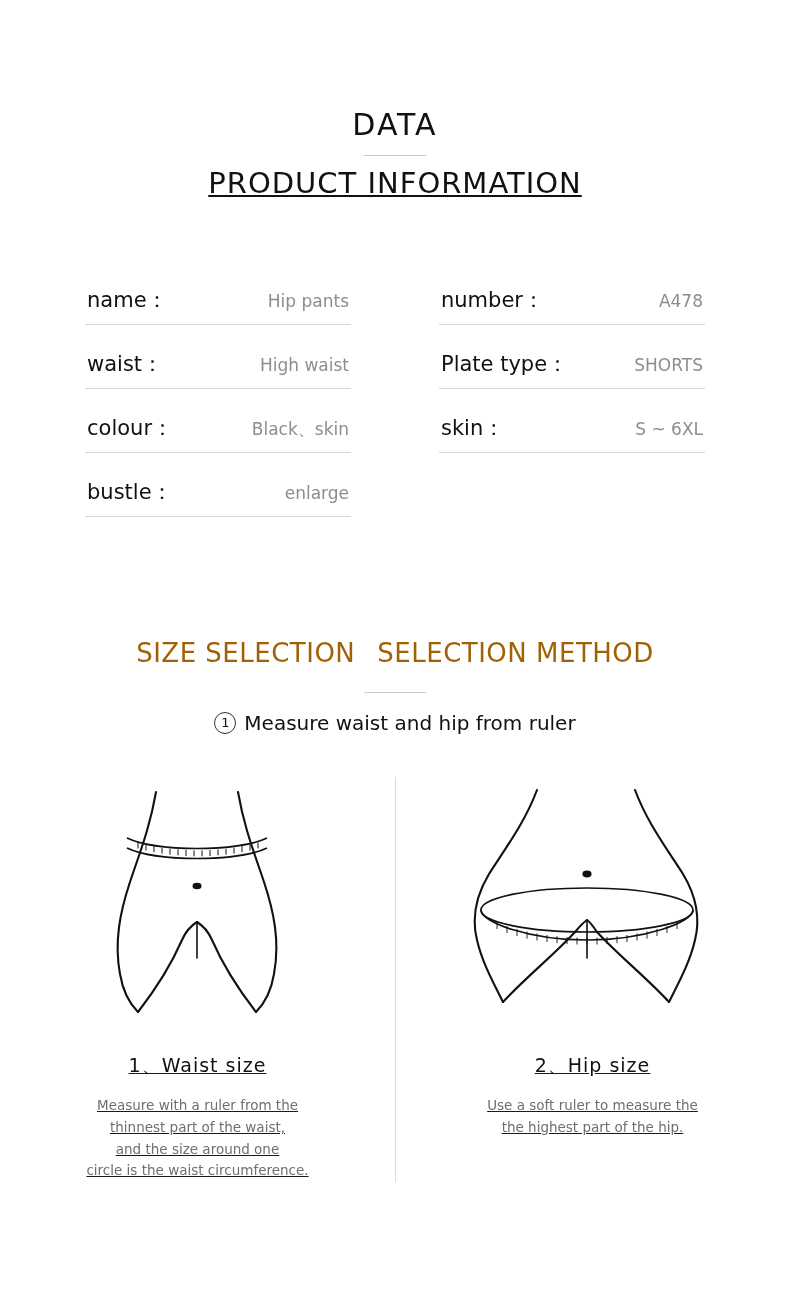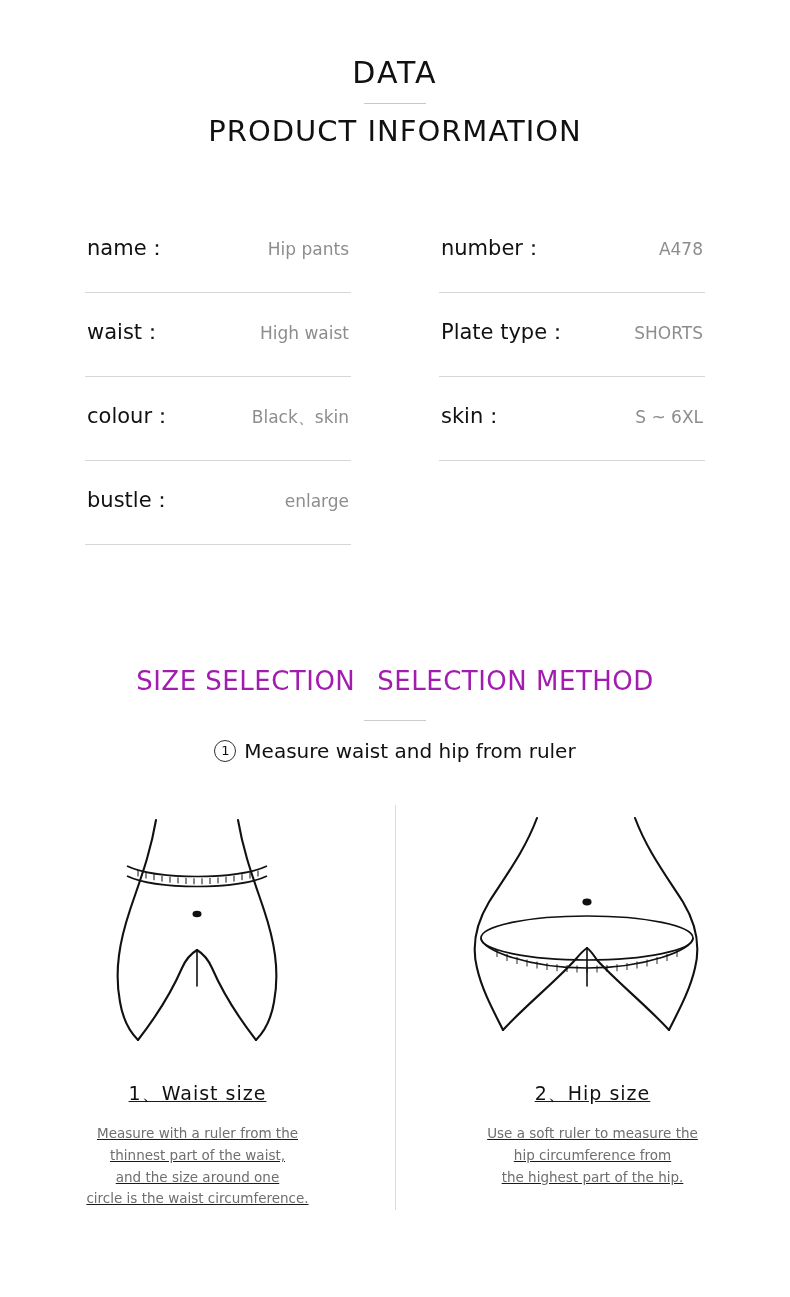--- a/index.html
+++ b/index.html
@@ -11,21 +11,21 @@
     width: 790px;
     height: 1297px;
     position: relative;
     font-family: "DejaVu Sans", "Liberation Sans", sans-serif;
     color: #1a1a1a;
     overflow: hidden;
   }
 
   
   .header {
-    padding-top: 56px;
+    padding-top: 108px;
     text-align: center;
   }
   .header-title {
     font-size: 30px;
     letter-spacing: 2px;
     color: #111111;
     font-weight: 400;
     line-height: 1.1;
   }
   .header-rule {
@@ -33,38 +33,39 @@
     height: 1px;
     background: #c9c9c9;
     margin: 14px auto 12px auto;
   }
   .header-subtitle {
     font-size: 29px;
     letter-spacing: 1px;
     color: #111111;
     font-weight: 400;
     line-height: 1.1;
+    text-decoration: underline;
   }
 
   
   .spec-wrap {
     margin-top: 86px;
     display: flex;
     justify-content: center;
     gap: 88px;
   }
   .spec-col {
     width: 266px;
   }
   .spec-row {
     display: flex;
     align-items: baseline;
     justify-content: space-between;
     border-bottom: 1px solid #d7d7d7;
-    padding: 0 2px 24px 2px;
+    padding: 0 2px 4px 2px;
     margin-bottom: 25px;
     height: 34px;
     box-sizing: content-box;
   }
   .spec-label {
     font-size: 21px;
     color: #111111;
     white-space: nowrap;
   }
   .spec-value {
@@ -74,21 +75,21 @@
   }
 
   
   .size-section {
     margin-top: 96px;
     text-align: center;
   }
   .size-heading {
     font-size: 26px;
     letter-spacing: 0.5px;
-    color: #a21caf;
+    color: #a16207;
     font-weight: 400;
   }
   .size-heading .gap {
     display: inline-block;
     width: 22px;
   }
   .size-rule {
     width: 62px;
     height: 1px;
     background: #cccccc;
@@ -297,18 +298,17 @@
           <path d="M184 149.5 L184 156.5"></path>
             <path d="M194 147 L194 154"></path>
             <path d="M204 144 L204 151"></path>
           <path d="M214 140 L214 147"></path>
         </g>
       </svg>
     </div>
     <div class="panel-title">2、Hip size</div>
     <div class="panel-desc">
       <div>Use a soft ruler to measure the</div>
-      <div>hip circumference from</div>
       <div>the highest part of the hip.</div>
     </div>
   </div>
 
 </div>
 
 </body></html>

